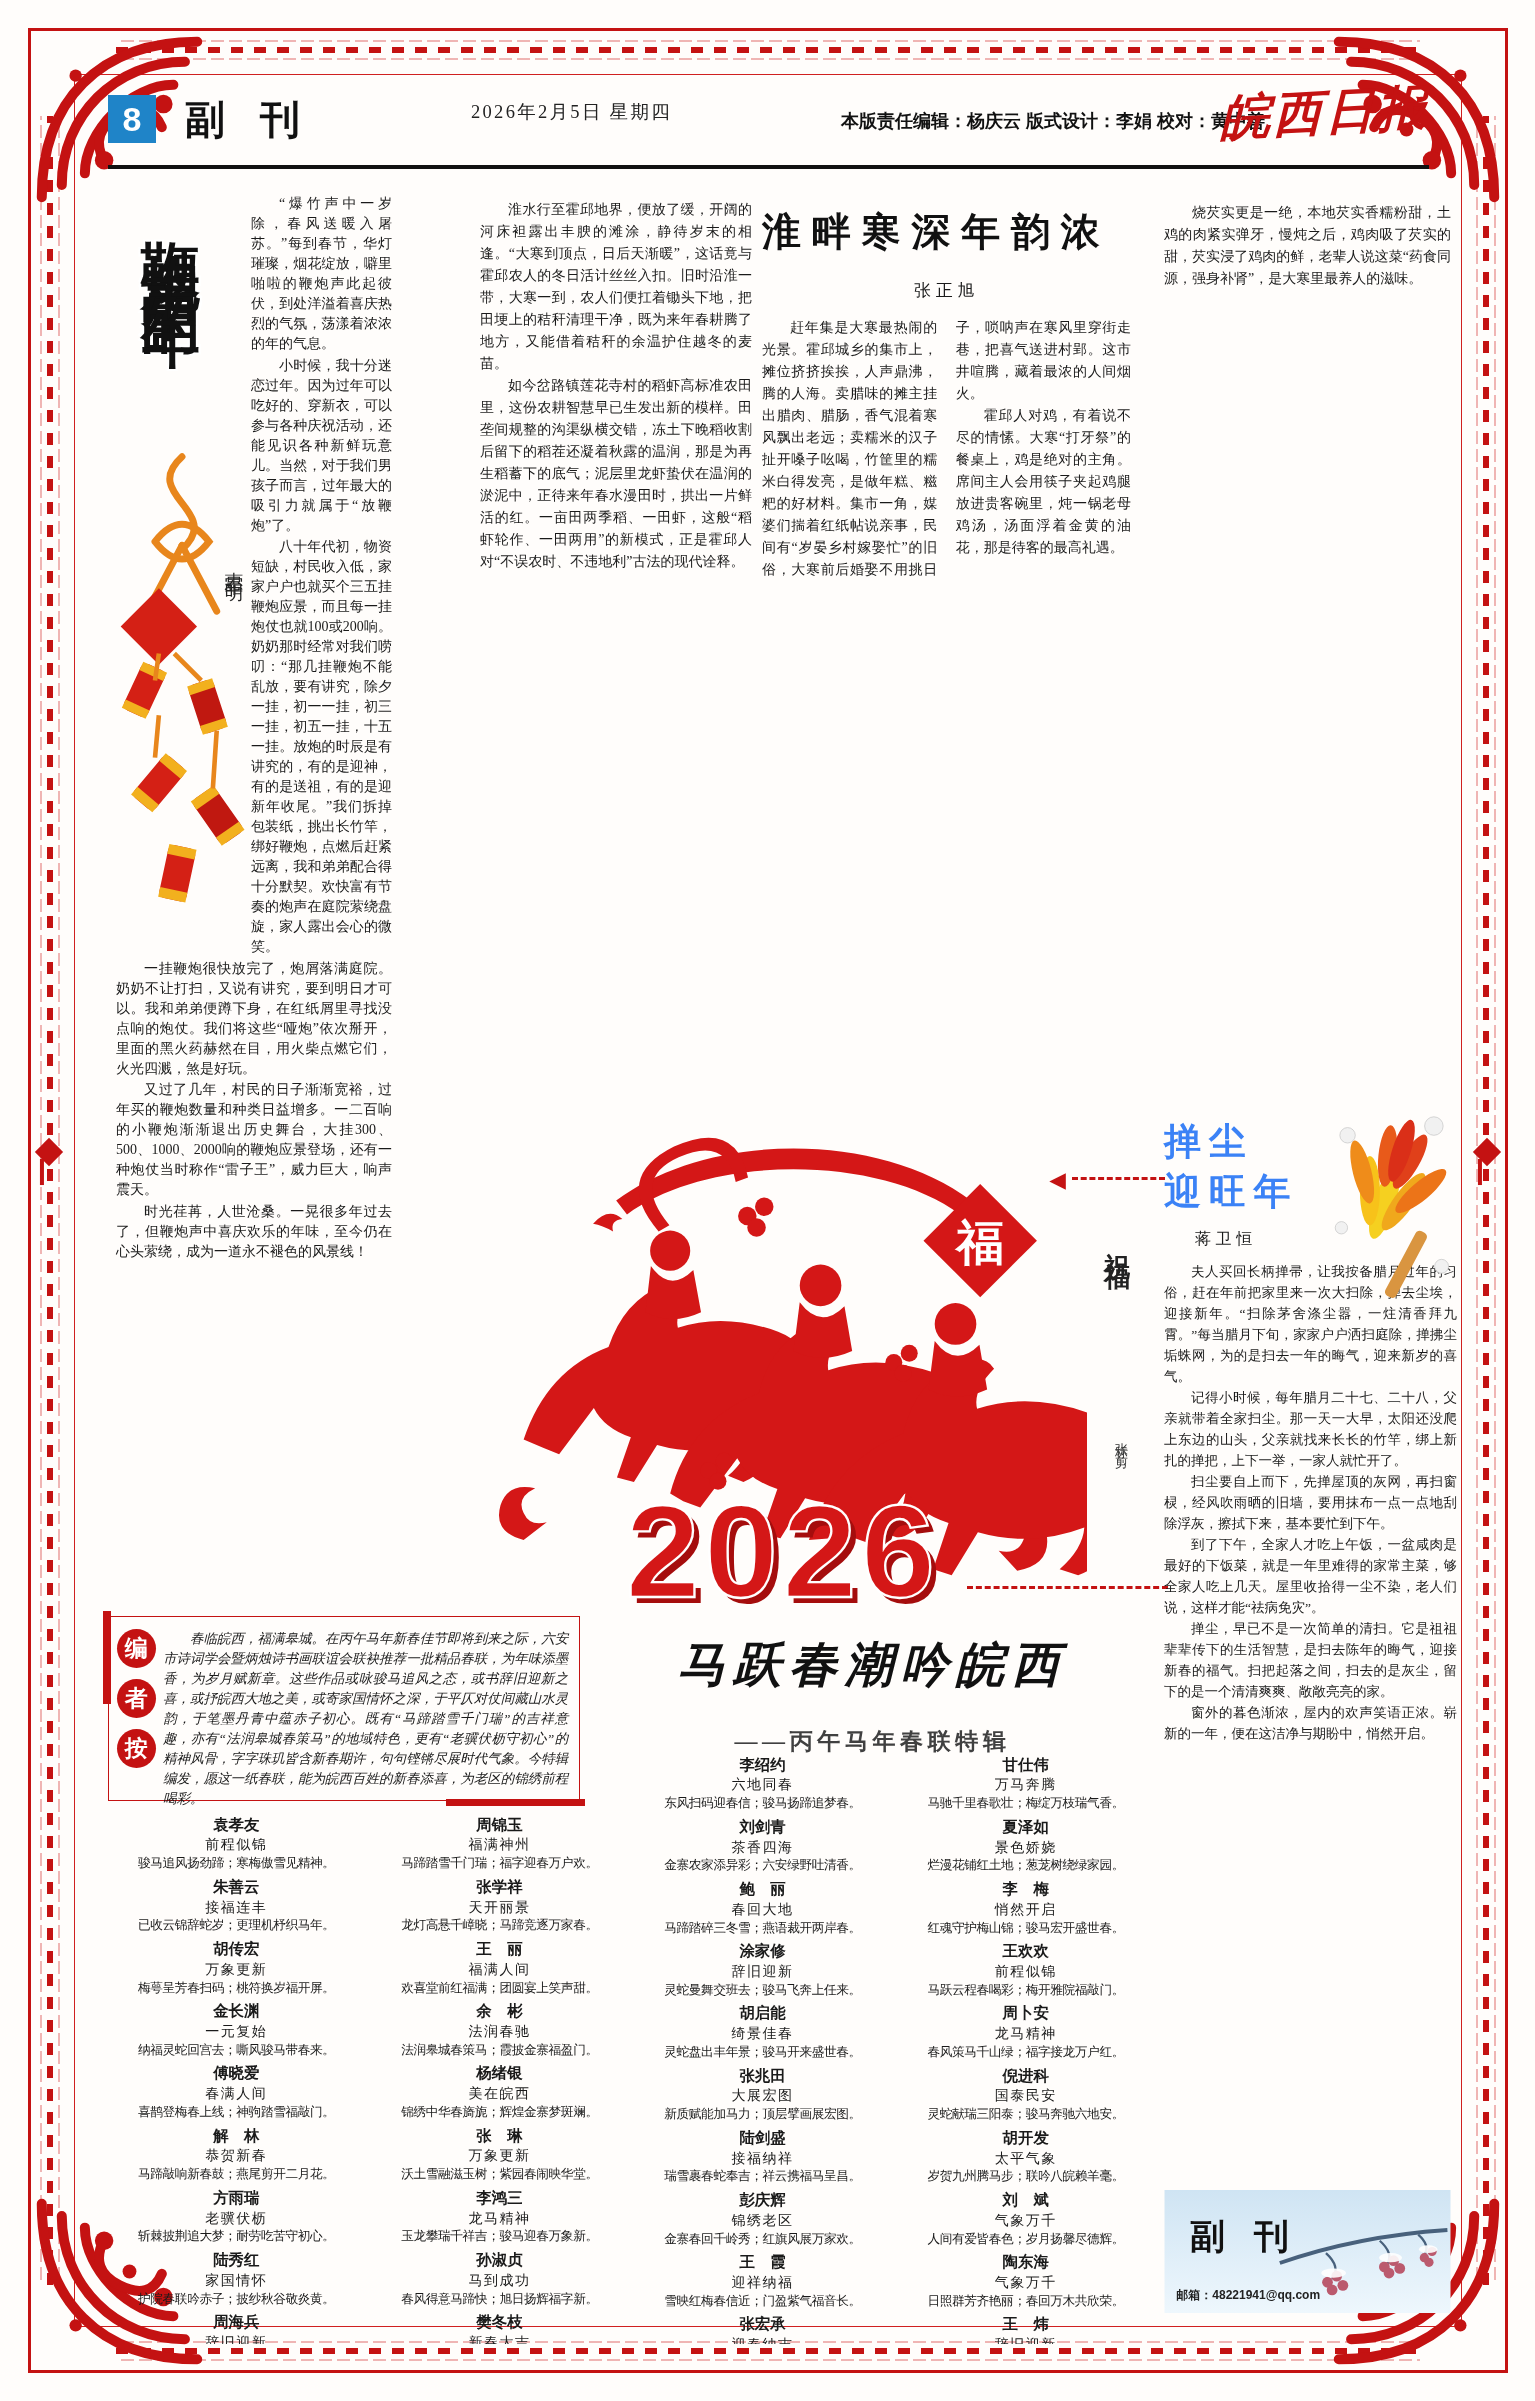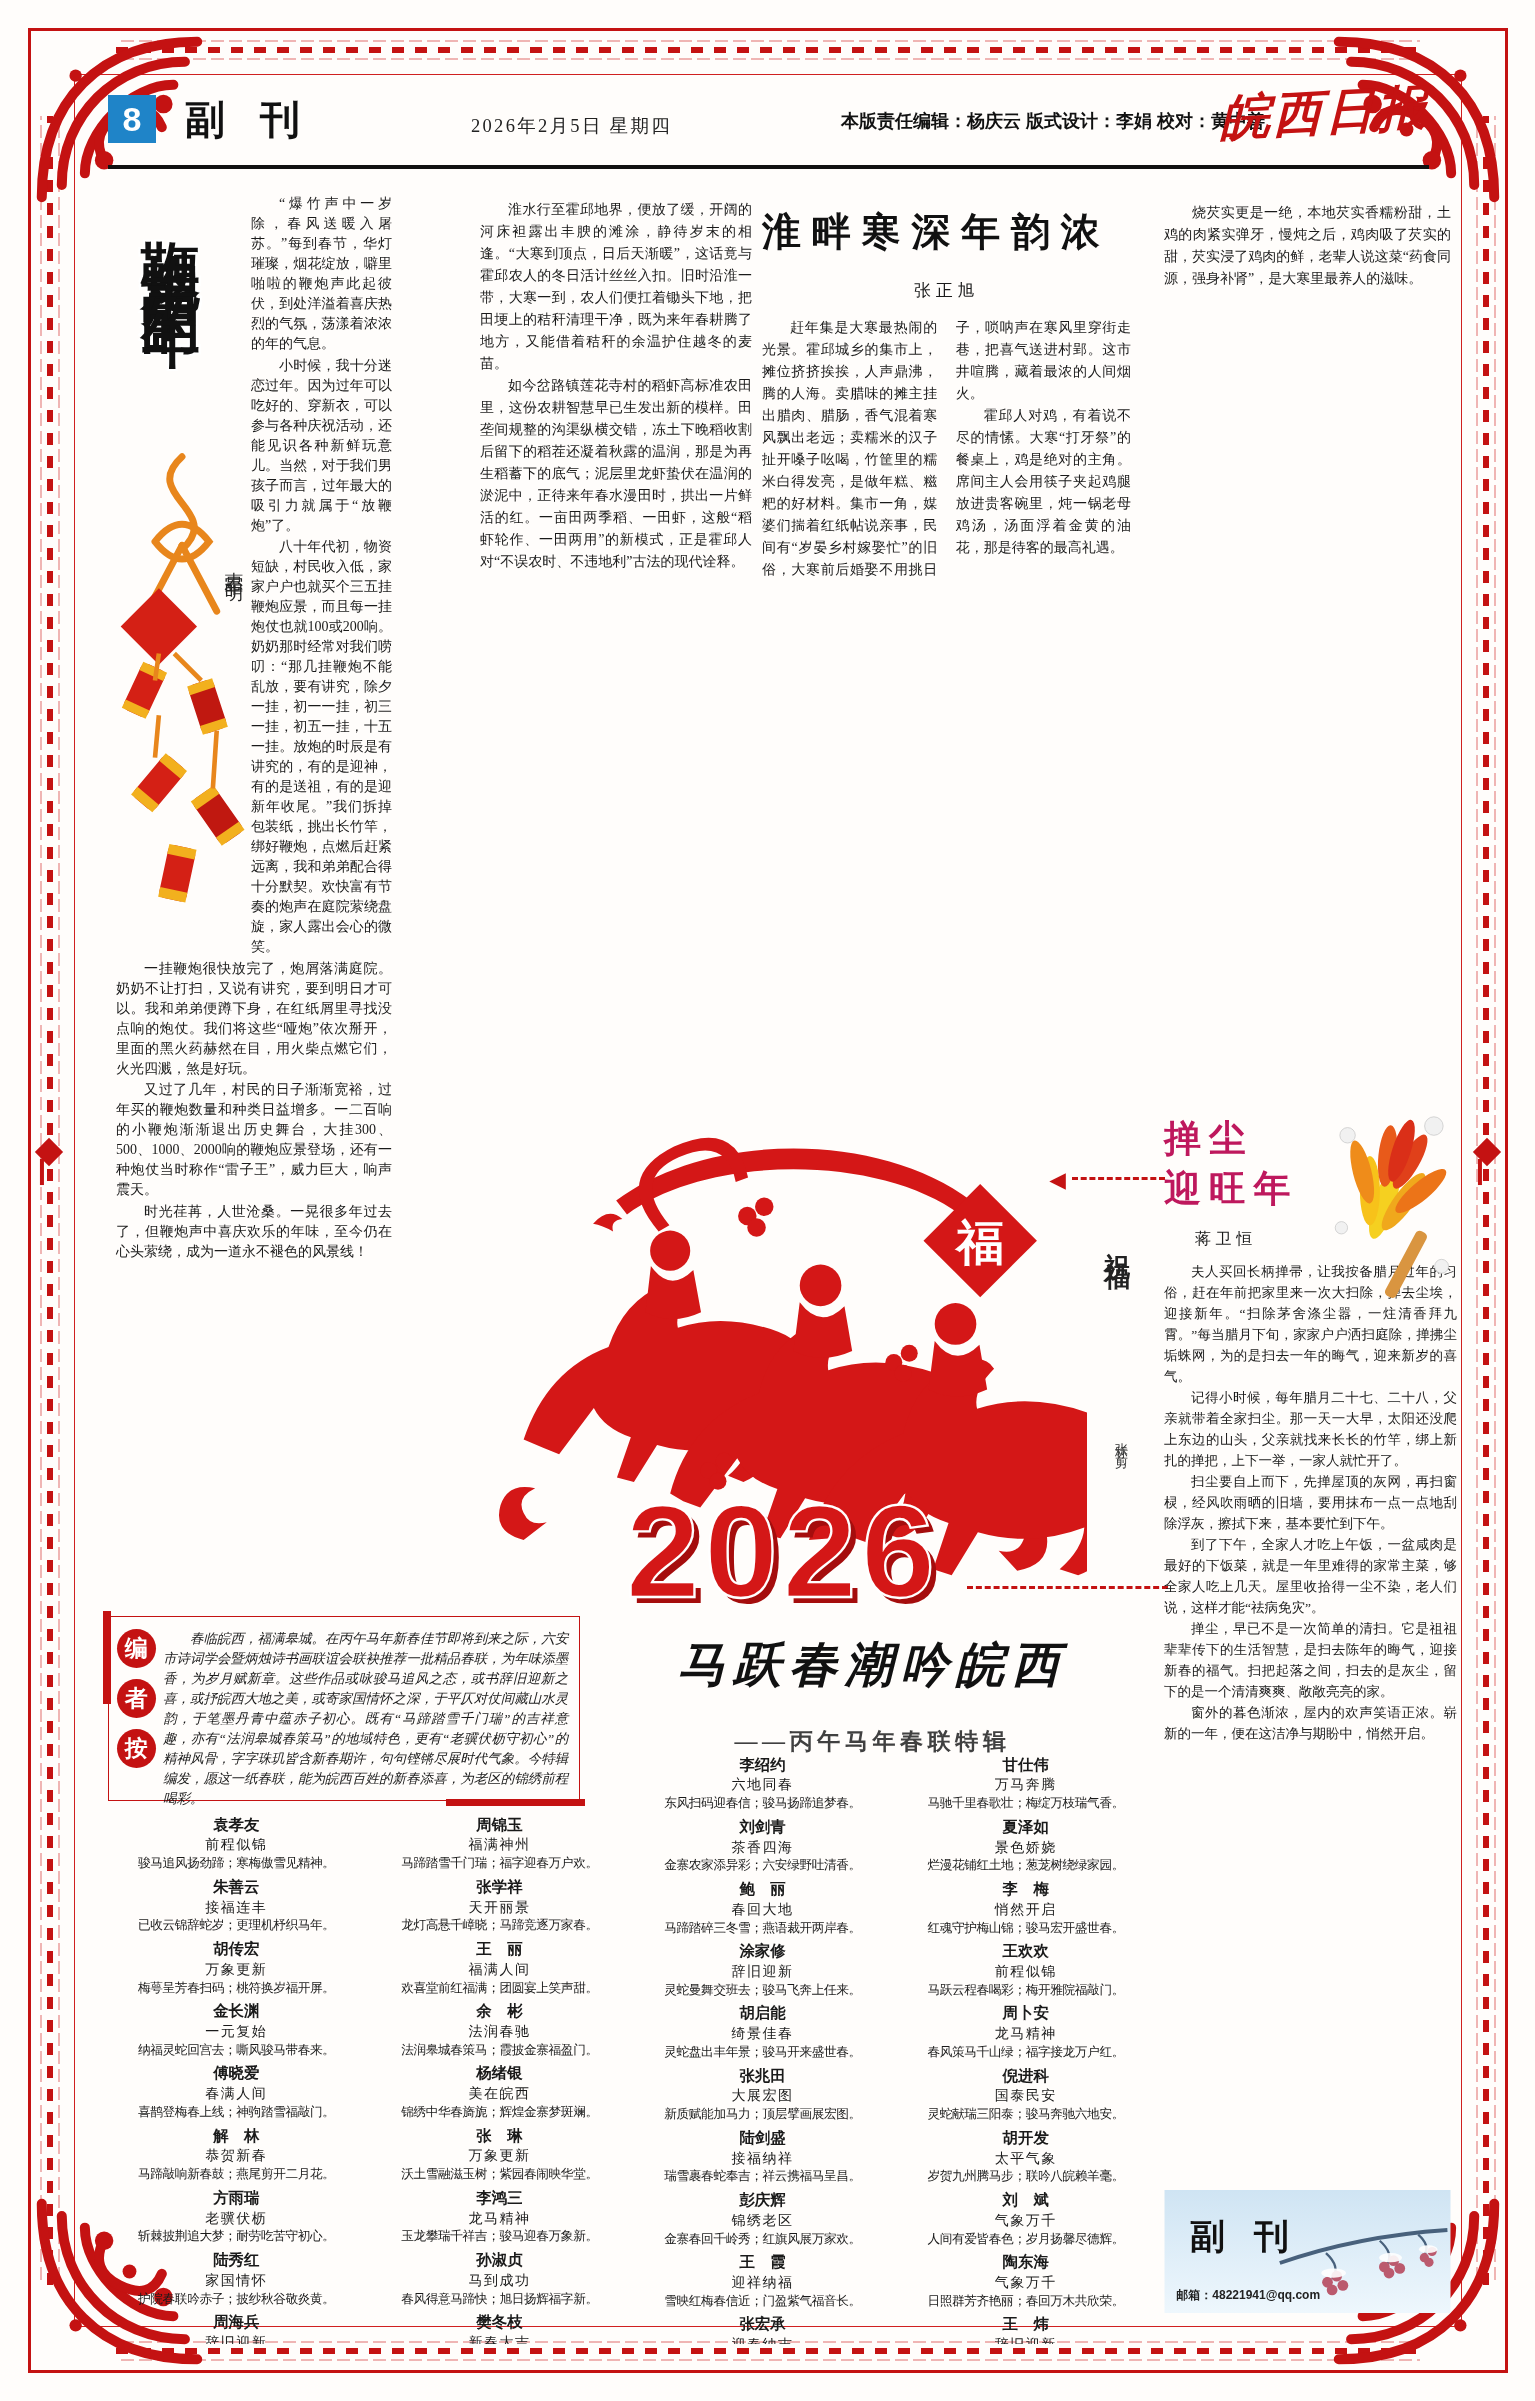--- a/index.html
+++ b/index.html
@@ -31,21 +31,21 @@
   .knot { position:absolute; width:20px; height:20px; background:#c41212; transform:rotate(45deg); }
   .knot::after { content:""; position:absolute; left:7.7px; top:20px; width:3.9px; height:26px; background:#c41212;
                  transform:rotate(-45deg); transform-origin:top; }
 
   
   .hdr { position:absolute; left:108px; top:86px; width:1321px; height:74px; }
   .pageno { position:absolute; left:0; top:9.3px; width:48px; height:48px; background:#1f84c8; color:#fff;
             font-family:"Liberation Sans", sans-serif; font-weight:bold; font-size:34px; text-align:center; line-height:48px; }
   .section { position:absolute; left:77px; top:6.2px; font-family:"Liberation Sans", sans-serif;
              font-weight:900; font-size:40px; letter-spacing:35px; color:#111; }
-  .hdate { position:absolute; left:363px; top:27px; font-size:18.5px; letter-spacing:2.3px; color:#222; }
+  .hdate { position:absolute; left:363px; top:13px; font-size:18.5px; letter-spacing:2.3px; color:#222; }
   .heds { position:absolute; left:733px; top:23px; font-family:"Liberation Sans", sans-serif; font-size:18px; font-weight:bold; color:#111; }
   .masthead { position:absolute; right:0; top:-6.2px; color:#c41212; font-weight:900; font-size:49px;
               font-style:italic; letter-spacing:3.1px; transform:skewY(-3deg); font-family:"Liberation Serif", serif; }
   .hdr-rule { position:absolute; left:108px; top:165px; width:1321px; height:3.9px; background:#111; }
 
   
   .lart { position:absolute; left:116px; top:194px; width:276px; height:1412px; }
   .ltitle-block { float:left; width:135px; height:764px; position:relative; }
   .ltitle { position:relative; z-index:2; writing-mode:vertical-rl; font-family:"Liberation Sans", sans-serif;
             font-weight:900; font-size:59px; line-height:1.05; letter-spacing:14px; margin-left:23px; color:#111;
@@ -73,22 +73,22 @@
   .pc-caption { position:absolute; right:21.6px; top:123px; writing-mode:vertical-rl;
                 font-size:26px; letter-spacing:10.8px; color:#222; font-weight:bold; }
   .pc-credit { position:absolute; right:26px; top:324px; writing-mode:vertical-rl; font-size:13px;
                letter-spacing:3.1px; color:#333; }
   .leader-top { position:absolute; right:-9.3px; top:69px; width:93px; border-top:3.9px dashed #c41212; }
   .leader-top::before { content:"◀"; position:absolute; left:-23px; top:-13px; color:#c41212; font-size:21.6px; }
   .leader-bot { position:absolute; right:-12.3px; bottom:34px; width:201px; border-top:3.9px dashed #c41212; }
 
   
   .rart { position:absolute; left:1164px; top:1117px; width:293px; height:1204px; }
-  .rtitle { font-family:Liberation Mono, monospace; font-weight:900; font-size:37px; line-height:1.35;
-            letter-spacing:7.7px; color:#be185d; }
+  .rtitle { font-family:Liberation Sans, sans-serif; font-weight:900; font-size:37px; line-height:1.35;
+            letter-spacing:7.7px; color:#3b82f6; }
   .rauthor { font-size:16px; letter-spacing:4.6px; margin:12.3px 0 10.8px 31px; }
   .duster { position:absolute; right:0; top:-4.6px; }
   .rbody { height:833px; overflow:hidden; }
   .rbody p { font-size:13.5px; line-height:21px; }
 
   
   .enote { position:absolute; left:108px; top:1616px; width:472px; height:185px; padding:12.3px 10.8px 7.7px 54px;
            border:1.5px solid #c41212; }
   .enote::before, .enote::after { content:""; position:absolute; background:#c41212; }
   .enote::before { left:-6.2px; top:-6.2px; width:7.7px; height:93px; }

